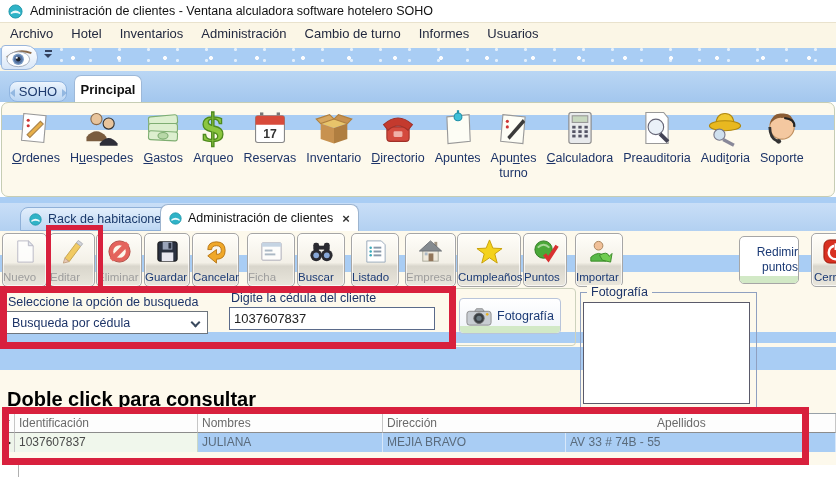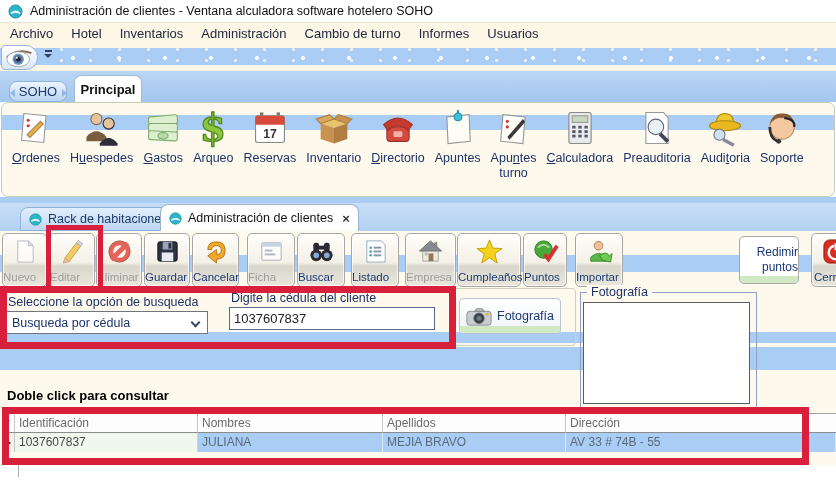--- a/index.html
+++ b/index.html
@@ -119,21 +119,21 @@
   .cam-btn .lbl { position:relative; z-index:2; }
   .cam-ico { display:inline-flex; position:relative; z-index:2; }
 
   .photo-group { position:absolute; left:580px; top:2px; width:177px; height:116px;
                  border:1px solid #8fa0c0; }
   .pg-legend { position:absolute; top:-8px; left:6px; background:#fdf9ec; padding:0 4px;
                font-size:12.5px; color:#1d3468; }
   .pg-photo { position:absolute; left:2px; top:9px; width:167px; height:102px; background:#fff;
               border:1px solid #5a5a6a; }
 
-  .hint { position:absolute; left:7px; top:98px; font-size:13px; font-weight:bold; color:#000;text-align:right; }
+  .hint { position:absolute; left:7px; top:98px; font-size:20px; font-weight:bold; color:#000;text-align:right; }
 
   
   .grid { position:absolute; left:2px; top:123px; width:834px; border-top:1px solid #98a0a8; background:#fff; }
   .g-row-line { display:flex; height:19px; }
   .g-cell { border-right:1px solid #c6c6c6; font-size:12px; line-height:18px; padding-left:4px;
             overflow:hidden; white-space:nowrap; }
   .g-head .g-cell { color:#6a6a6a; background:#fdfdfd; border-bottom:1px solid #8c8c8c; }
   .g-sel { width:13px; padding-left:0; text-align:center; color:#777; font-size:11px; }
   .c1 { width:183px; } .c2 { width:185px; } .c3 { width:183px; } .c4 { flex:1; border-right:none; }
   .g-data .g-sel { background:#eef5ea; display:flex; align-items:center; justify-content:center; }
@@ -606,22 +606,22 @@
       <div class="pg-photo"></div>
     </div>
 
     <div class="hint">Doble click para consultar</div>
 
     <div class="grid">
       <div class="g-row-line g-head">
         <div class="g-cell g-sel"><span>*</span></div>
         <div class="g-cell c1">Identificación</div>
         <div class="g-cell c2">Nombres</div>
+        <div class="g-cell c4">Dirección</div>
         <div class="g-cell c3">Apellidos</div>
-        <div class="g-cell c4">Dirección</div>
       </div>
       <div class="g-row-line g-data">
         <div class="g-cell g-sel">
             <span class="row-arrow"></span>
           </div>
         <div class="g-cell c1 focuscell">1037607837</div>
         <div class="g-cell c2 selcell">JULIANA</div>
         <div class="g-cell c3 selcell">MEJIA BRAVO</div>
         <div class="g-cell c4 selcell">AV 33 # 74B - 55</div>
       </div>

